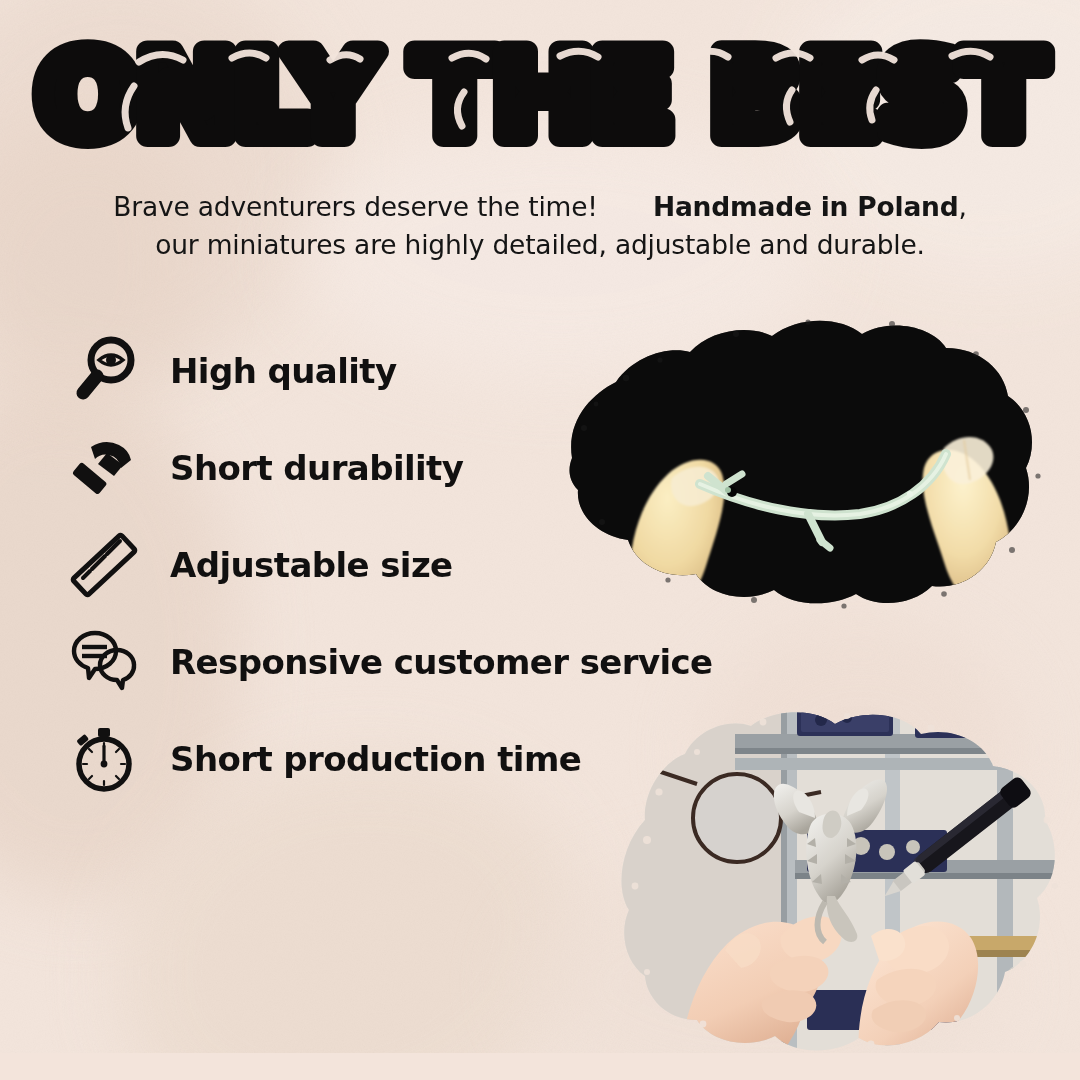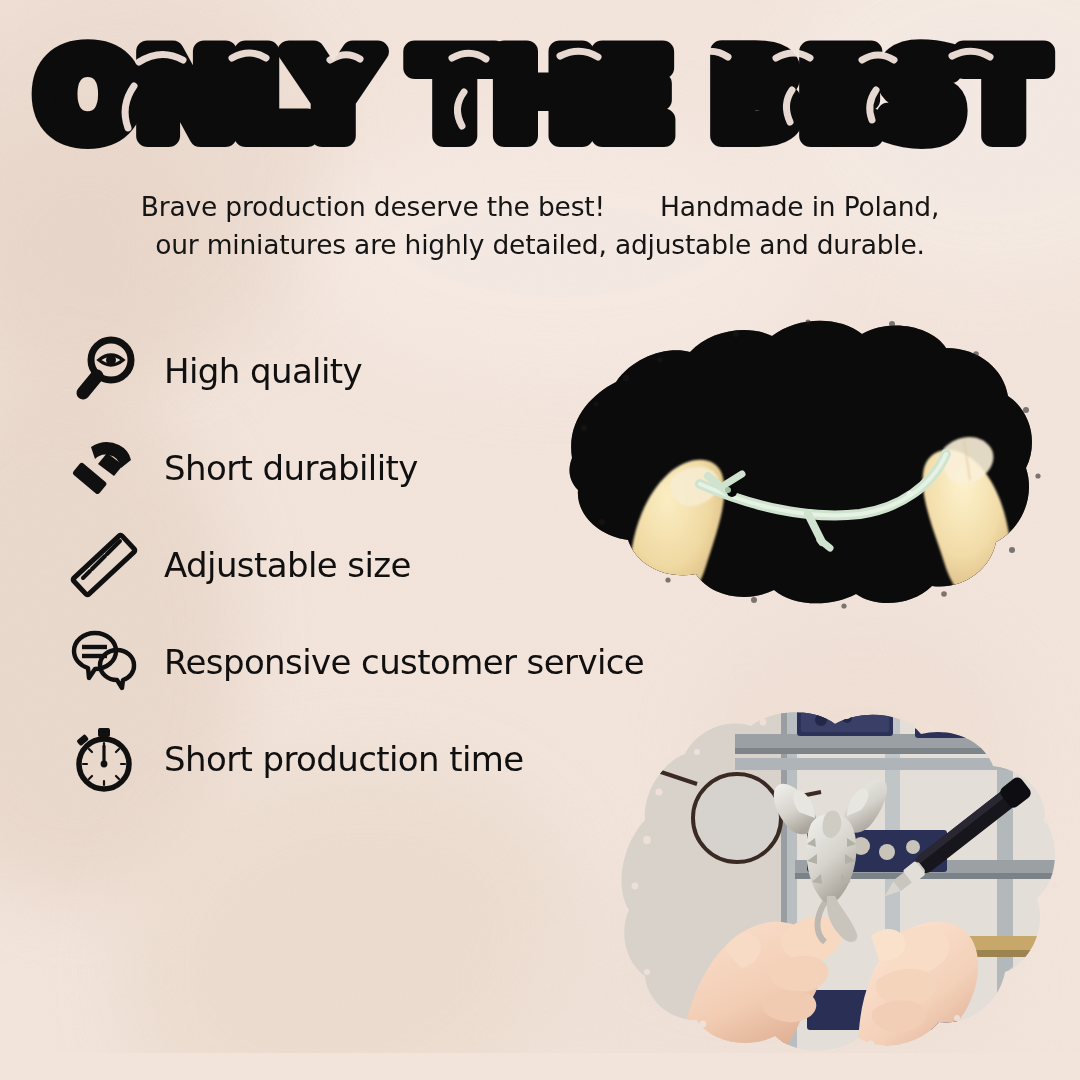--- a/index.html
+++ b/index.html
@@ -29,37 +29,37 @@
   .subtitle{
     position:absolute;left:60px;right:60px;top:188px;
     text-align:center;
     font-family:"DejaVu Sans", sans-serif;
     font-size:26.5px;
     line-height:1.42;
     color:#151515;
     font-weight:400;
     letter-spacing:-0.2px;
   }
-  .subtitle b{font-weight:400;margin-left:47px;}
+  .subtitle b{font-weight:700;margin-left:47px;}
 
   
   .features{position:absolute;left:62px;top:322px;width:730px;}
   .feature{
     position:relative;height:97px;display:flex;align-items:center;
   }
   .f-icon{width:84px;height:80px;flex:0 0 84px;display:flex;align-items:center;justify-content:center;}
   .f-icon svg{display:block;}
   .f-label{
     font-family:"DejaVu Sans", sans-serif;
-    font-weight:400;
+    font-weight:700;
     font-size:34px;
     letter-spacing:-0.6px;
     color:#111010;
     white-space:nowrap;
-    margin-left:18px;
+    margin-left:24px;
   }
 
   
   .photo{position:absolute;overflow:hidden;}
   
   #photo-top{left:540px;top:308px;width:520px;height:312px;}
 
   
   #photo-bottom{left:585px;top:700px;width:495px;height:380px;}
 </style>
@@ -107,21 +107,21 @@
         <path d="M776 58 q18 -10 34 0"></path>
         <path d="M790 122 q-8 -18 2 -32"></path>
         <path d="M862 60 q16 -10 32 0"></path>
         <path d="M872 120 q-6 -16 4 -30"></path>
         <path d="M952 56 q20 -10 38 1"></path>
       </g>
     </svg>
   </div>
 
   <div class="subtitle">
-    <span>Brave production deserve the best!</span>
+    <span>Brave adventurers deserve the time!</span>
     <b>Handmade in Poland</b><span>,</span><br>
     <span>our miniatures are highly detailed, adjustable and durable.</span>
   </div>
 
   <div class="features">
 
     <div class="feature">
       <span class="f-icon">
         <svg width="74" height="74" viewBox="0 0 74 74">
           <circle cx="44" cy="26" r="20" fill="none" stroke="#111010" stroke-width="7"></circle>

